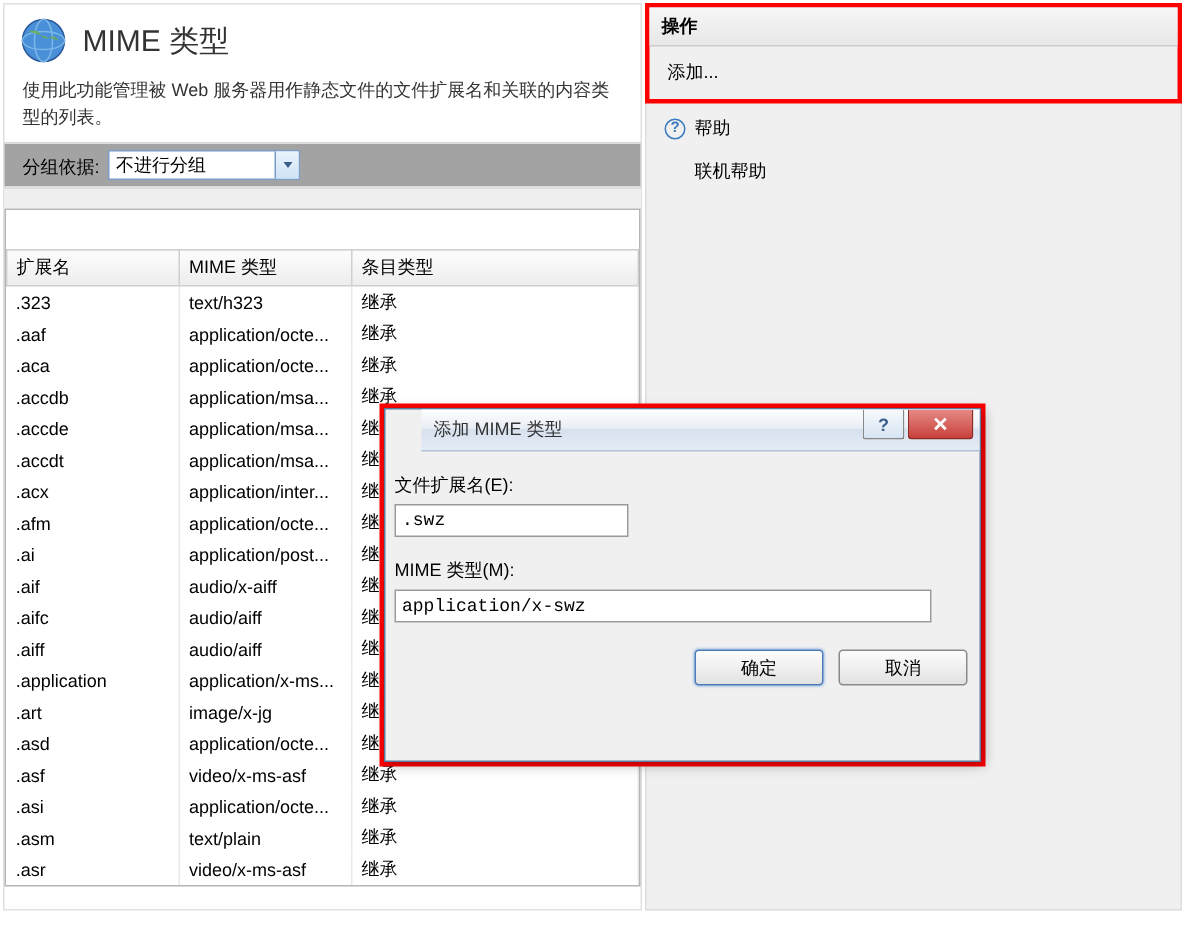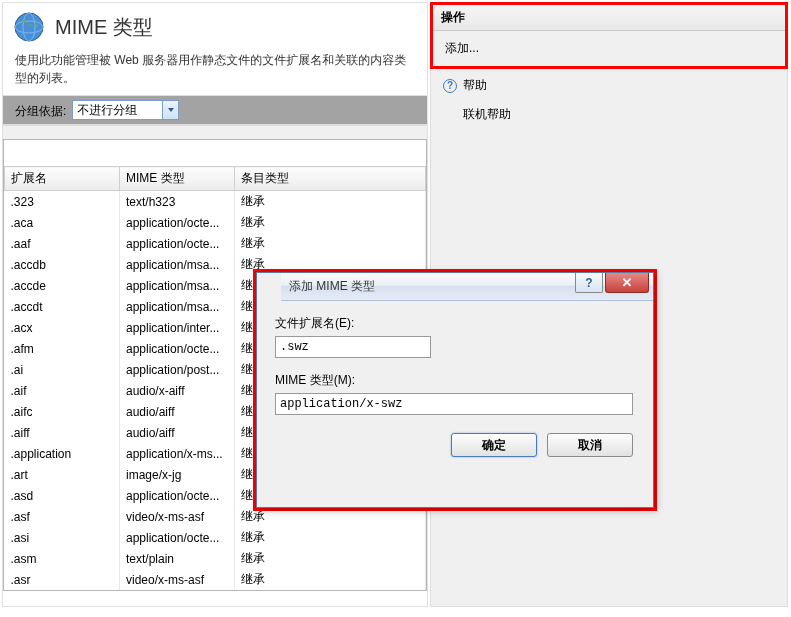--- a/index.html
+++ b/index.html
@@ -4,21 +4,21 @@
   <style>
     * { box-sizing: border-box; margin: 0; padding: 0; }
     body { font-family: "Microsoft YaHei", Tahoma, sans-serif; font-size: 12px; background: #fff; color: #000; width: 791px; height: 617px; position: relative; overflow: hidden; }
     .main-panel { position: absolute; left: 2px; top: 2px; width: 426px; height: 605px; border: 1px solid #e0e0e0; background: #fff; }
     .header { display: flex; align-items: center; padding: 8px 10px 4px 10px; }
     .globe-icon { width: 32px; height: 32px; margin-right: 10px; }
     .title { font-size: 20px; font-weight: normal; color: #333; }
     .description { padding: 4px 12px 8px 12px; color: #333; line-height: 1.5; }
     .groupby-row { display: flex; align-items: flex-end; padding: 4px 12px; background: #a3a3a3; border-top: 1px solid #ddd; border-bottom: 1px solid #ddd; }
     .groupby-label { margin-right: 6px; }
-    .groupby-select { display: inline-flex; align-items: center; border: 1px solid #7a9cc6; background: #fff; height: 20px; width: 107px; position: relative; }
+    .groupby-select { display: inline-flex; align-items: center; border: 1px solid #7a9cc6; background: #fff; height: 20px; width: 128px; position: relative; }
     .groupby-select span { padding: 0 4px; }
     .groupby-btn { width: 16px; height: 18px; border-left: 1px solid #7a9cc6; background: linear-gradient(#eaf3fb,#cfe3f7); display:flex; align-items:center; justify-content:center; margin-left:auto; }
     .gb-arrow { width:0; height:0; border-left:3px solid transparent; border-right:3px solid transparent; border-top:4px solid #3a5d8a; }
     .icon-strip { height: 14px; background: #f0f0f0; border-top: 1px solid #ddd; }
     .table-container { position: relative; border: 1px solid #b5b5b5; margin: 0; height: 452px; display: flex; }
     .table-scroll { overflow-y: scroll; flex: 1; }
     table { width: 100%; border-collapse: collapse; table-layout: fixed; margin-top: 26px; }
     th { background: linear-gradient(#fdfdfd, #ececec); border: 1px solid #cfcfcf; text-align: left; padding: 3px 6px; font-weight: normal; height: 22px; }
     td { border-right: 1px solid #e8e8e8; padding: 2px 6px; height: 20px; white-space: nowrap; overflow: hidden; text-overflow: ellipsis; }
     .col-ext { width: 115px; }
@@ -36,27 +36,27 @@
     .dialog-wrap { position: absolute; left: 253px; top: 269px; width: 404px; height: 242px; border: 3px solid red; }
     .dialog { width: 100%; height: 100%; border: 1px solid #5a7aa0; background: #f0f0f0; box-shadow: 2px 2px 8px rgba(0,0,0,0.3); }
     .dlg-titlebar { height: 28px; background: linear-gradient(#fdfdfd 0%, #e9eef5 45%, #d7e1ee 50%, #e4ecf6 100%); border-bottom: 1px solid #b0c0d8; display: flex; align-items: center; padding: 0 0 0 8px; margin-left: 24px; }
     .dlg-title { flex: 1; color: #333; }
     .dlg-btns { display: flex; height: 100%; align-items: flex-start; }
     .dlg-help-btn, .dlg-close-btn { height: 20px; display:flex; align-items:center; justify-content:center; border: 1px solid #888; margin-top: 0; }
     .dlg-help-btn { width: 28px; background: linear-gradient(#f6f9fc,#d7e5f3); border-radius: 0 0 2px 2px; border-top:none; margin-right: 2px;}
     .dlg-close-btn { width: 44px; background: linear-gradient(#e68a87,#c8413b); border-radius: 0 0 3px 3px; border-top:none; border-color:#8a2b26; margin-right:4px;}
     .dlg-close-x { color: #fff; font-weight: bold; font-size: 13px; }
     .dlg-q { color: #3a5d8a; font-weight: bold; }
-    .dlg-body { padding: 14px 18px; }
+    .dlg-body { padding: 14px 6px; }
     .dlg-field-label { margin-bottom: 4px; }
     .dlg-input { border: 1px solid #999; background: #fff; padding: 2px 4px; height: 22px; font-family: Liberation Mono, monospace; font-size: 12px; }
     .dlg-input.short { width: 156px; margin-bottom: 14px; }
     .dlg-input.long { width: 358px; margin-bottom: 18px; }
     .dlg-buttons { display: flex; justify-content: flex-end; gap: 10px; padding-right: 2px; }
-    .dlg-btn { width: 86px; height: 24px; border: 1px solid #8a8a8a; background: linear-gradient(#fdfdfd,#e2e2e2); border-radius: 3px; cursor: pointer; font-family: inherit; font-size: 12px; font-weight: bold; }
+    .dlg-btn { width: 86px; height: 24px; border: 1px solid #8a8a8a; background: linear-gradient(#fdfdfd,#e2e2e2); border-radius: 3px; cursor: pointer; font-family: inherit; font-size: 12px; }
     .dlg-btn.primary { border-color: #4a7ab8; box-shadow: 0 0 2px #7aa8e0; }
     
     .watermark { position: absolute; left: 450px; top: 308px; color: rgba(0,0,0,0.12); font-style: italic; font-size: 16px; font-family: serif; pointer-events:none; }
   </style>
 </head>
 <body>
 
 <div class="main-panel">
   <div class="header">
     <svg class="globe-icon" viewBox="0 0 32 32">
@@ -88,26 +88,26 @@
             <th class="col-entry">条目类型</th>
           </tr>
         </thead>
         <tbody id="mime-tbody">
             <tr>
               <td>.323</td>
               <td>text/h323</td>
               <td>继承</td>
             </tr>
             <tr>
+              <td>.aaf</td>
+              <td>application/octe...</td>
+              <td>继承</td>
+            </tr>
+            <tr>
               <td>.aca</td>
-              <td>application/octe...</td>
-              <td>继承</td>
-            </tr>
-            <tr>
-              <td>.aaf</td>
               <td>application/octe...</td>
               <td>继承</td>
             </tr>
             <tr>
               <td>.accdb</td>
               <td>application/msa...</td>
               <td>继承</td>
             </tr>
             <tr>
               <td>.accde</td>

